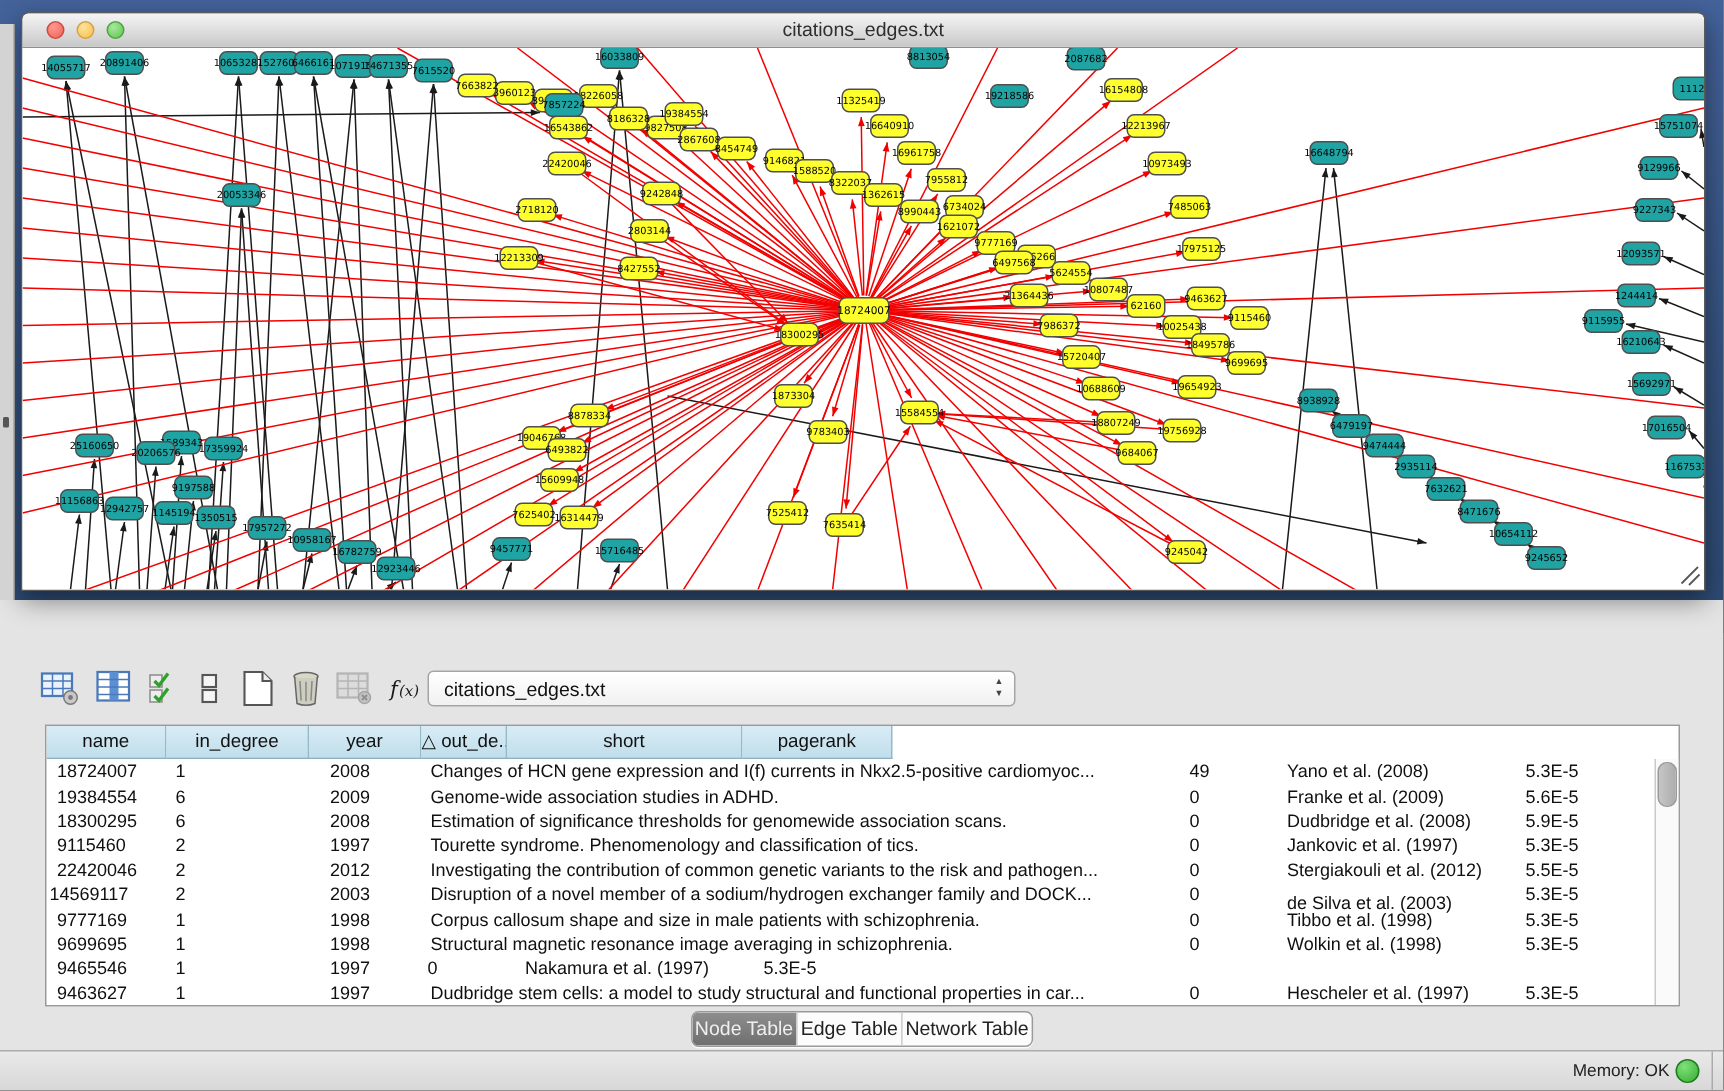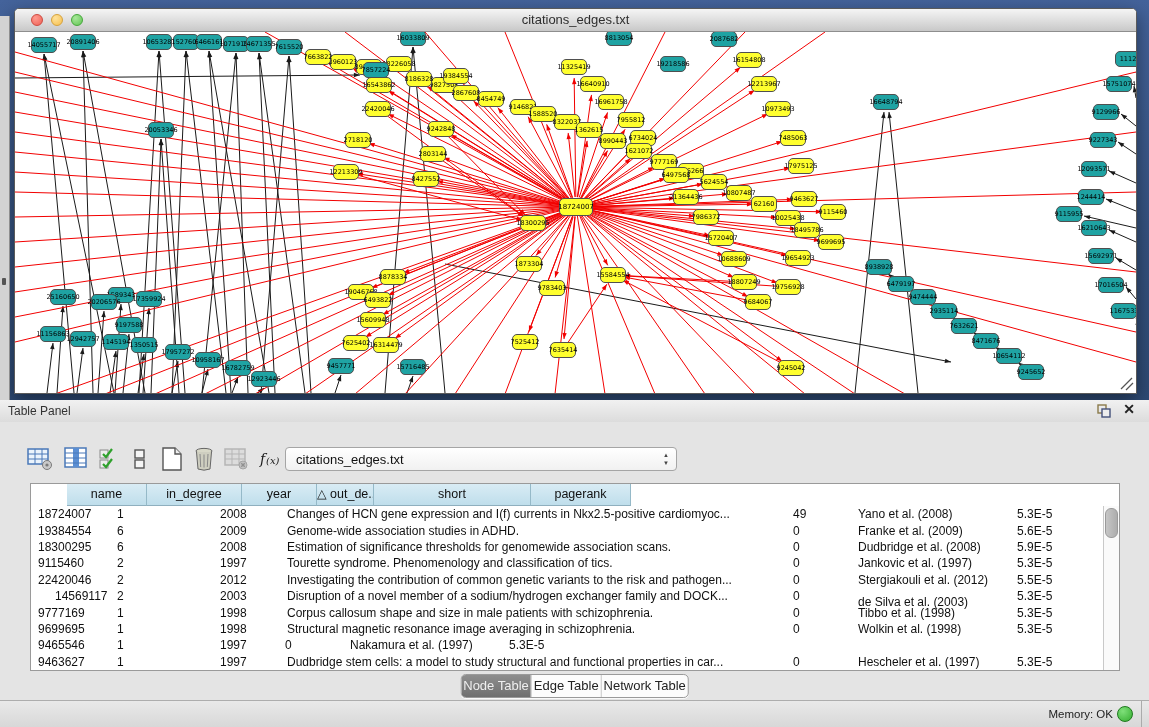--- a/index.html
+++ b/index.html
@@ -618,28 +618,20 @@
             <line x1="1106" y1="357" x2="1117" y2="346" stroke="#555" stroke-width="1.2"></line>
             <line x1="1111" y1="358" x2="1118" y2="351" stroke="#555" stroke-width="1.2"></line>
           </svg>
       </div>
     </div>
     <div class="left-strip">
       <div class="strip-mark"></div>
     </div>
   </div>
 
-  <div class="panel-header">
-    <div class="panel-title">Table Panel</div>
-    <svg class="float-ic" viewBox="0 0 14 14">
-      <rect x="1" y="1" width="8" height="8" fill="none" stroke="#8A7A4A" stroke-width="1.4"></rect>
-      <rect x="5" y="5" width="8" height="8" fill="#EDEDED" stroke="#44507A" stroke-width="1.4"></rect>
-    </svg>
-    <div class="close-ic">✕</div>
-  </div>
 
   <div class="panel-body">
 
     <svg class="tool" style="left:26px" viewBox="0 0 28 26">
       <rect x="2" y="3" width="20" height="15" fill="#EAF3FC" stroke="#4A78B8" stroke-width="1.5"></rect>
       <line x1="2" y1="8" x2="22" y2="8" stroke="#4A78B8"></line>
         <line x1="2" y1="13" x2="22" y2="13" stroke="#4A78B8"></line>
       <line x1="9" y1="3" x2="9" y2="18" stroke="#4A78B8"></line>
         <line x1="16" y1="3" x2="16" y2="18" stroke="#4A78B8"></line>
       <circle cx="21" cy="19" r="4.5" fill="#C9C9C9" stroke="#7A7A7A"></circle>
@@ -687,21 +679,21 @@
       <text x="10" y="18" font-size="10" font-style="italic" font-family="DejaVu Serif, serif" fill="#1A1A1A">(x)</text>
     </svg>
 
     <div class="combo">
       <div class="combo-label">citations_edges.txt</div>
       <div class="combo-arrows">▲<br>▼</div>
     </div>
 
     <div class="table-box">
       <div class="thead" id="thead">
-          <div class="th" style="width: 80px; margin-left: 36px;">name</div>
+          <div class="th" style="width: 80px;">name</div>
           <div class="th" style="width: 95px;">in_degree</div>
           <div class="th" style="width: 75px;">year</div>
           <div class="th" style="width: 57px;">△ out_de...</div>
           <div class="th" style="width: 157px;">short</div>
           <div class="th" style="width: 100px;">pagerank</div>
         </div>
       <div class="tbody" id="tbody">
           <div class="tr">
             <div class="td" style="width: 80px; padding-left: 7px;">18724007</div>
             <div class="td" style="width: 95px; padding-left: 6px;">1</div>
@@ -741,21 +733,21 @@
           <div class="tr">
             <div class="td" style="width: 80px; padding-left: 7px;">22420046</div>
             <div class="td" style="width: 95px; padding-left: 6px;">2</div>
             <div class="td" style="width: 75px; padding-left: 14px;">2012</div>
             <div class="td" style="width: 508px; padding-left: 6px;">Investigating the contribution of common genetic variants to the risk and pathogen...</div>
             <div class="td" style="width: 57px; padding-left: 4px;">0</div>
             <div class="td" style="width: 157px; padding-left: 12px;">Stergiakouli et al. (2012)</div>
             <div class="td" style="width: 100px; padding-left: 14px;">5.5E-5</div>
           </div>
           <div class="tr">
-            <div class="td" style="width: 80px; padding-left: 24px;">14569117</div>
+            <div class="td" style="width: 80px; padding-left: 2px;">14569117</div>
             <div class="td" style="width: 95px; padding-left: 6px;">2</div>
             <div class="td" style="width: 75px; padding-left: 14px;">2003</div>
             <div class="td" style="width: 508px; padding-left: 6px;">Disruption of a novel member of a sodium/hydrogen exchanger family and DOCK...</div>
             <div class="td" style="width: 57px; padding-left: 4px;">0</div>
             <div class="td" style="width: 157px; padding-left: 12px; margin-top: 12px;">de Silva et al. (2003)</div>
             <div class="td" style="width: 100px; padding-left: 14px;">5.3E-5</div>
           </div>
           <div class="tr">
             <div class="td" style="width: 80px; padding-left: 7px;">9777169</div>
             <div class="td" style="width: 95px; padding-left: 6px;">1</div>

